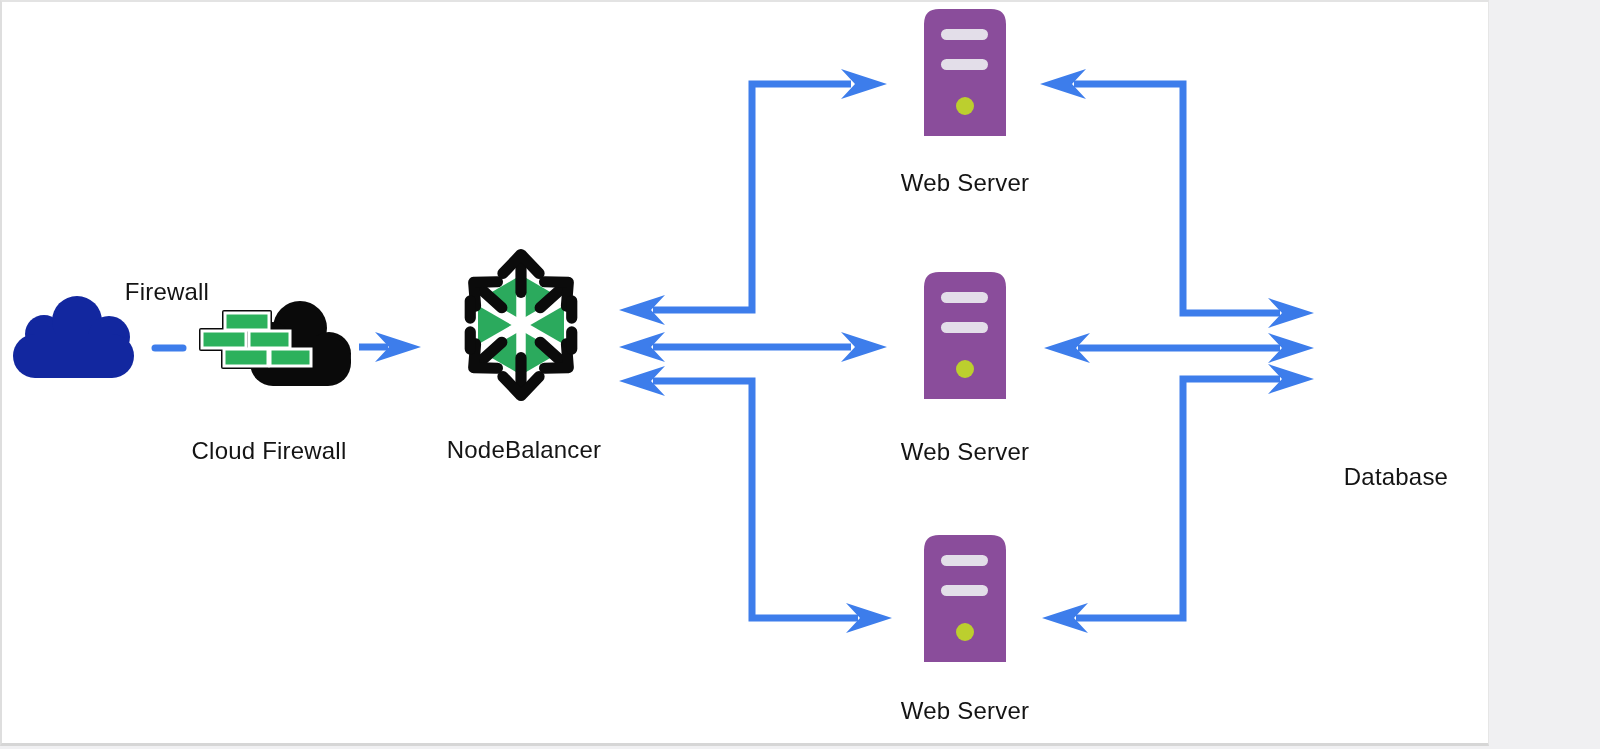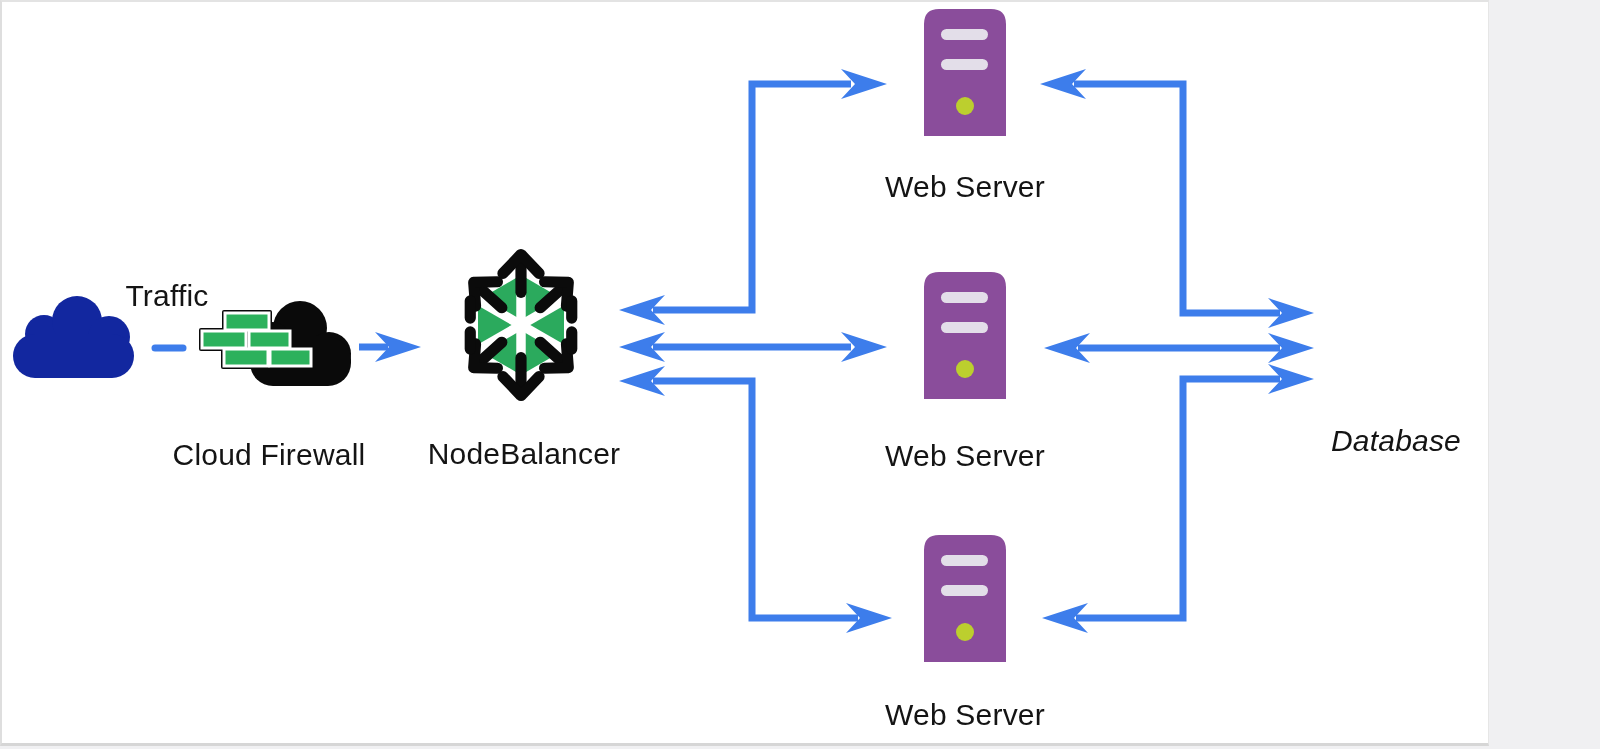--- a/index.html
+++ b/index.html
@@ -5,21 +5,21 @@
   html,body{margin:0;padding:0;background:#f0f0f2;}
   .stage{position:relative;width:1600px;height:749px;overflow:hidden;background:#f0f0f2;
          font-family:"Liberation Sans",sans-serif;}
   .canvas{position:absolute;left:0;top:0;width:1486px;height:741px;background:#ffffff;
           border-left:2px solid #dedede;border-top:2px solid #e3e3e3;border-bottom:3px solid #d6d6d6;
           border-right:1px solid #e6e6e6;}
   .connectors{position:absolute;left:0;top:0;}
   .node{position:absolute;}
   .node svg{display:block;}
   .label{position:absolute;transform:translateX(-50%);white-space:nowrap;
-         font-size:30px;line-height:1.1;color:#141414;letter-spacing:0.2px;}
+         font-size:24px;line-height:1.1;color:#141414;letter-spacing:0.2px;}
 </style>
 </head>
 <body>
 
 <div class="stage">
   <div class="canvas">
 
     <svg class="connectors" width="1486" height="741" viewBox="0 0 1486 741">
       <g fill="none" stroke="#3D7DEB" stroke-width="7">
 
@@ -60,21 +60,21 @@
     <div class="node" style="left:7px;top:290px;">
       <svg width="130" height="88" viewBox="0 0 130 88">
         <g fill="#12279F">
           <circle cx="35" cy="42" r="19"></circle>
           <circle cx="68" cy="29" r="25"></circle>
           <circle cx="100" cy="45" r="21"></circle>
           <rect x="4" y="42" width="121" height="44" rx="22"></rect>
         </g>
       </svg>
     </div>
-    <div class="label" style="left:165px;top:277px;">Traffic</div>
+    <div class="label" style="left:165px;top:277px;">Firewall</div>
 
     <div class="node" style="left:196px;top:295px;">
       <svg width="156" height="92" viewBox="0 0 156 92">
         <g fill="#0A0A0A">
           <circle cx="102" cy="31" r="27"></circle>
           <circle cx="74" cy="44" r="19"></circle>
           <circle cx="131" cy="57" r="22"></circle>
           <rect x="52" y="40" width="101" height="49" rx="23"></rect>
         </g>
         <g>
@@ -171,16 +171,16 @@
         <path fill="#8A4D9B" d="M0,127 V15 Q0,0 15,0 H67 Q82,0 82,15 V127 Z"></path>
         <g fill="#E3DEE9">
           <rect x="17" y="20" width="47" height="11" rx="5.5"></rect>
           <rect x="17" y="50" width="47" height="11" rx="5.5"></rect>
         </g>
         <circle fill="#BCCF2E" cx="41" cy="97" r="9"></circle>
       </svg>
     </div>
     <div class="label" style="left:963px;top:696px;">Web Server</div>
 
-    <div class="label" style="left:1394px;top:422px;font-style:italic;">Database</div>
+    <div class="label" style="left:1394px;top:462px;">Database</div>
 
   </div>
 </div>
 
 </body></html>

